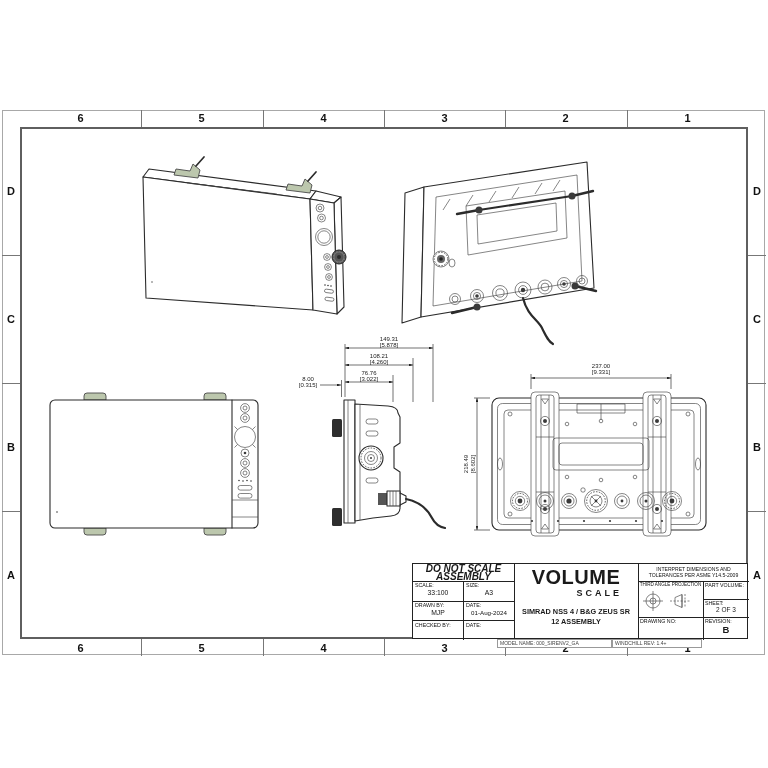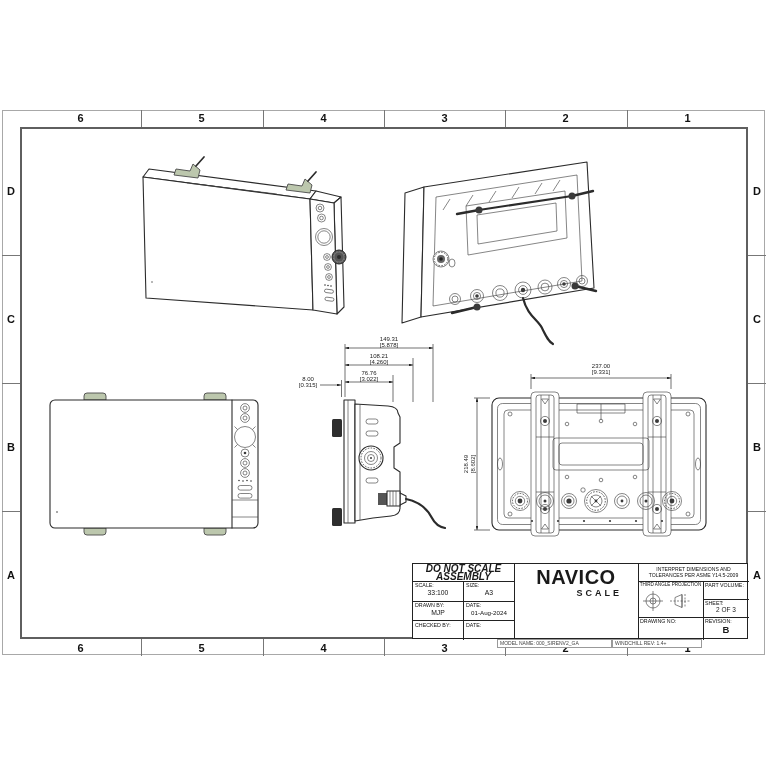--- a/index.html
+++ b/index.html
@@ -394,22 +394,26 @@
     <div class="tb-cell" style="left:0;top:57px;width:50px;height:19px">
       <div class="lbl">CHECKED BY:</div>
       <div class="val"></div>
     </div>
     <div class="tb-cell" style="left:51px;top:57px;width:50px;height:19px">
       <div class="lbl">DATE:</div>
       <div class="val"></div>
     </div>
 
     <div class="tb-cell" style="left:101px;top:3px;width:124px;height:34px">
-      <div class="nav">NAVICO</div>
+      <div class="nav">VOLUME</div>
       <div class="grp">SCALE</div>
+    </div>
+    <div class="tb-cell prod" style="left:101px;top:38px;width:124px;height:36px">
+      <div>SIMRAD NSS 4 / B&amp;G ZEUS SR</div>
+      <div>12 ASSEMBLY</div>
     </div>
 
     <div class="tb-cell tiny" style="left:225px;top:0;width:111px;height:17px">
       <div>INTERPRET DIMENSIONS AND</div>
       <div>TOLERANCES PER ASME Y14.5-2009</div>
     </div>
     <div class="tb-cell" style="left:225px;top:17px;width:65px;height:36px">
       <div class="tap">THIRD ANGLE PROJECTION</div>
       <svg width="56" height="22" viewBox="0 0 56 22" style="position:absolute;left:4px;top:9px">
         <circle cx="11" cy="11" r="7" class="tn"></circle>

